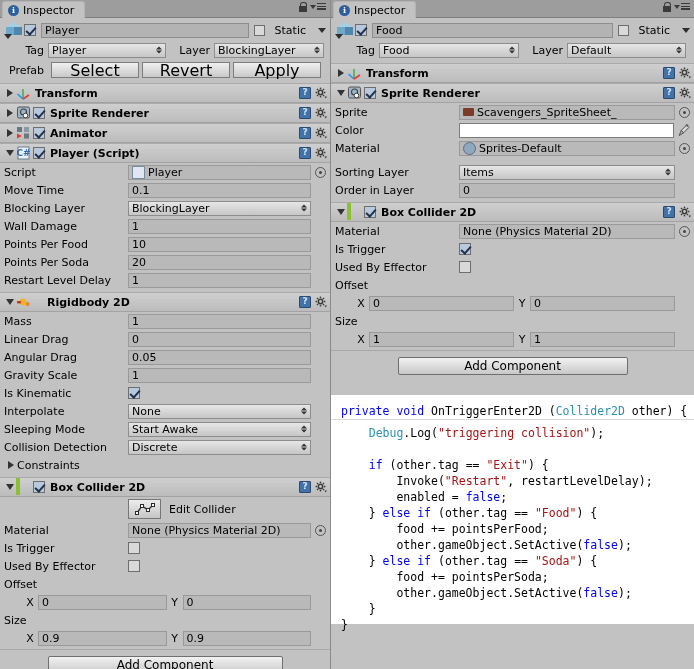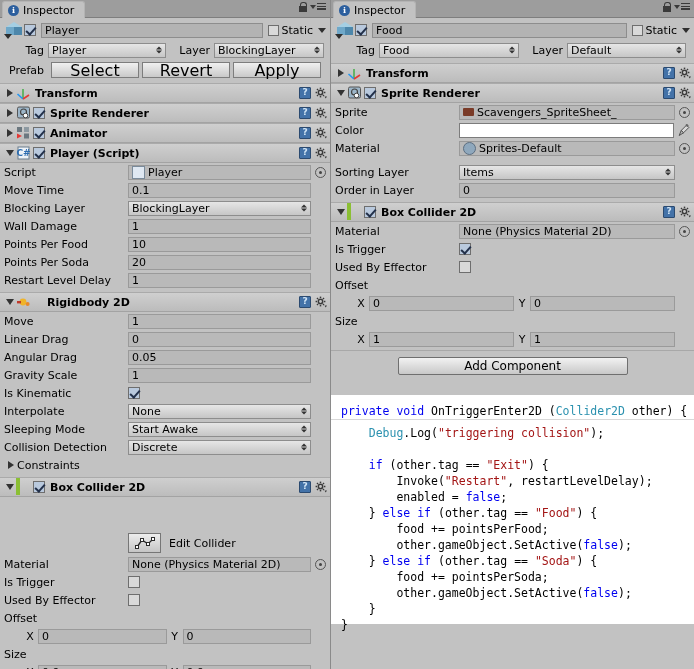--- a/index.html
+++ b/index.html
@@ -45,21 +45,21 @@
   .cube .br{position:absolute;left:10px;top:6px;width:8px;height:8px;background:#4d87ab;}
   .cube .arrow{position:absolute;left:0px;top:13px;width:0;height:0;
      border-left:4px solid transparent;border-right:4px solid transparent;border-top:5px solid #2d2d2d;}
   .cb{width:12px;height:12px;background:#d9d9d9;border:1px solid #6e6e6e;
      box-sizing:border-box;position:relative;flex:0 0 12px;}
   .cb.on{background:#b9c9dd;}
   .cb.on:after{content:"";position:absolute;left:3px;top:0px;width:4px;height:8px;
      border:solid #22304a;border-width:0 2px 2px 0;transform:rotate(42deg);}
   .namefield{flex:1;height:15px;margin:0 5px;background:#b3b3b3;border:1px solid #8d8d8d;
      box-sizing:border-box;display:flex;align-items:center;padding:0 3px;font-size:11px;}
-  .staticbox{display:flex;align-items:center;gap:3px;font-size:11px;justify-content:space-between;}
+  .staticbox{display:flex;align-items:center;gap:10px;font-size:11px;justify-content:space-between;}
   .staticbox .cb{width:11px;height:11px;flex:0 0 11px;}
   .caret-dn{width:0;height:0;border-left:4px solid transparent;border-right:4px solid transparent;
      border-top:5px solid #2f2f2f;margin-left:2px;}
 
   .tagrow{display:flex;align-items:center;height:18px;margin-top:2px;font-size:11px;}
   .tagrow .lab{width:40px;text-align:right;padding-right:4px;}
   .tagrow .lab2{width:44px;text-align:right;padding-right:4px;}
   .dd{height:15px;background:linear-gradient(#e6e6e6,#c6c6c6);border:1px solid #8d8d8d;
      box-sizing:border-box;display:flex;align-items:center;padding:0 3px;font-size:11px;position:relative;}
   .dd .arw{position:absolute;right:3px;top:50%;transform:translateY(-50%);
@@ -108,21 +108,21 @@
   .picker{width:12px;height:13px;margin-left:4px;flex:0 0 12px;}
   .xy-lab{width:16px;text-align:center;flex:0 0 16px;font-size:11px;}
 
   .addcompwrap{display:flex;justify-content:center;padding:6px 0;}
   .addcomp{width:235px;height:18px;background:linear-gradient(#f2f2f2,#c8c8c8);
      border:1px solid #6f6f6f;border-radius:2px;box-sizing:border-box;
      display:flex;align-items:center;justify-content:center;font-size:12px;}
   .addcomp.r{width:230px;}
 
   .sep{height:1px;background:#a8a8a8;margin:2px 0 0 0;}
-  .editcollider{display:flex;align-items:center;padding:2px 4px;margin-top:34px;}
+  .editcollider{display:flex;align-items:center;padding:2px 4px;}
   .editcollider .spacer{width:124px;flex:0 0 124px;}
   .ecbtn{width:33px;height:20px;background:linear-gradient(#ededed,#c5c5c5);border:1px solid #767676;
      box-sizing:border-box;display:flex;align-items:center;justify-content:center;}
   .ectext{margin-left:8px;font-size:11px;}
 
   
   #code-panel pre{margin:0;padding:8px 0 0 10px;
      font-family:"DejaVu Sans Mono","Liberation Mono",monospace;
      font-size:11.5px;line-height:16px;color:#000;white-space:pre;}
   .kw{color:#0000f0;}
@@ -397,21 +397,21 @@
               <line x1="9" y1="2" x2="8" y2="3"></line>
               <line x1="3" y1="8" x2="2" y2="9"></line>
             </g>
             <polygon points="9.5,9.5 12,9.5 10.7,11.5" fill="#3a3a3a"></polygon>
           </svg>
         </span>
     </span>
   </div>
 
   <div class="prow">
-    <span class="plabel">Move</span>
+    <span class="plabel">Mass</span>
     <span class="fld" style="margin-right:15px">1</span>
   </div>
   <div class="prow">
     <span class="plabel">Linear Drag</span>
     <span class="fld" style="margin-right:15px">0</span>
   </div>
   <div class="prow">
     <span class="plabel">Angular Drag</span>
     <span class="fld" style="margin-right:15px">0.05</span>
   </div>

